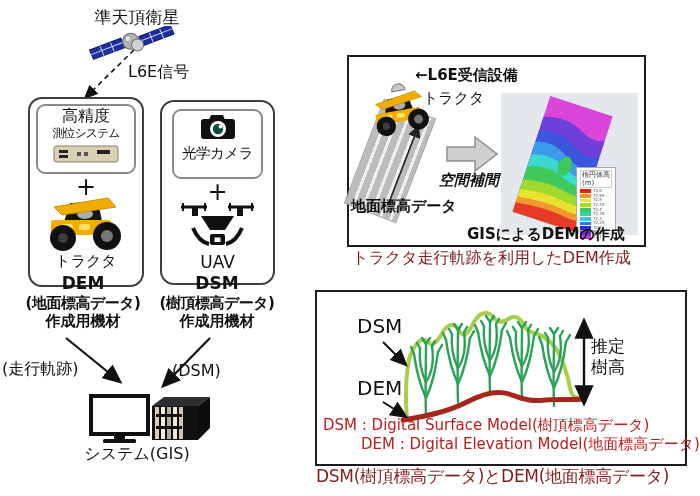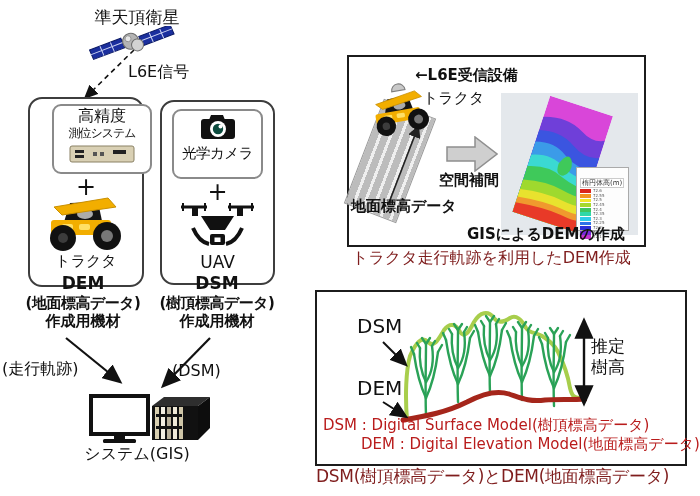--- a/index.html
+++ b/index.html
@@ -63,21 +63,21 @@
       <path d="M65,10.5 L67,20.5 M76,9 L78,19 M54,17 L88,11.5" stroke="#cdd4f2" stroke-width="1" fill="none"></path>
 
       <circle cx="45" cy="15" r="8" fill="#b4b4b4" stroke="#6e6e6e" stroke-width="1"></circle>
       <circle cx="51" cy="20" r="6" fill="#d2d2d2" stroke="#6e6e6e" stroke-width="1"></circle>
       <circle cx="43" cy="12" r="3" fill="#e6e6e6" stroke="#8a8a8a" stroke-width="0.8"></circle>
     </g>
   </svg>
   <div class="abs" style="left:128px;top:62px;font-size:16px;">L6E信号</div>
 
   <div class="outer-box" style="left:28px;top:97px;width:112px;height:186px;">
-    <div class="inner-box" style="left:22px;top:5px;width:96px;height:66px;">
+    <div class="inner-box" style="left:6px;top:5px;width:96px;height:66px;">
       <div style="font-size:16px;line-height:18px;margin-top:1px;">高精度</div>
       <div style="font-size:12px;line-height:17px;letter-spacing:-1px;">測位システム</div>
       <svg width="66" height="22" viewBox="0 0 66 22" style="margin-top:1px;">
         <rect x="1" y="3" width="64" height="16" rx="2" fill="#D9D0B4" stroke="#8a8164" stroke-width="1"></rect>
         <rect x="6" y="7" width="9" height="3" fill="#222"></rect>
         <rect x="6" y="12" width="9" height="3" fill="#222"></rect>
         <rect x="24" y="9" width="4" height="4" fill="#555"></rect>
         <rect x="31" y="9" width="4" height="4" fill="#555"></rect>
         <rect x="44" y="7" width="13" height="4" fill="#222"></rect>
       </svg>
@@ -182,21 +182,21 @@
         <path d="M-33,2 Q-14,-6 2,4 Q18,12 33,8 L33,62 L-33,62 Z" fill="#3BD9D2"></path>
         <path d="M-33,14 Q-12,6 4,14 Q20,20 33,18 L33,62 L-33,62 Z" fill="#3FC95A"></path>
         <path d="M-4,2 Q2,-14 8,-4 Q12,6 4,12 Q-4,14 -4,2 Z" fill="#3FC95A"></path>
         <path d="M-33,28 Q-10,22 8,26 Q22,29 33,27 L33,62 L-33,62 Z" fill="#9FD92E"></path>
         <path d="M-33,38 Q-8,33 10,36 Q24,38 33,36 L33,62 L-33,62 Z" fill="#E8E22E"></path>
         <path d="M-33,46 Q-6,42 12,44 Q26,46 33,44 L33,62 L-33,62 Z" fill="#F0992E"></path>
         <path d="M-33,52 Q-4,48 14,50 Q28,52 33,50 L33,62 L-33,62 Z" fill="#E83A28"></path>
       </g>
     </svg>
 
-    <div class="legend" style="left:227px;top:110px;width:53px;height:64px;">
+    <div class="legend" style="left:227px;top:110px;width:40px;height:64px;">
       <div class="lg-title">楕円体高(m)</div>
       <div id="legend-rows">
           <div class="lg-row">
             <span class="lg-swatch" style="background: rgb(218, 37, 29);"></span>
             <span class="lg-val">72.6</span>
           </div>
           <div class="lg-row">
             <span class="lg-swatch" style="background: rgb(242, 148, 34);"></span>
             <span class="lg-val">72.55</span>
           </div>
@@ -264,21 +264,21 @@
         <circle cx="61" cy="56" r="14" fill="#111"></circle>
         <circle cx="61" cy="56" r="6" fill="#777"></circle>
       </g>
     </svg>
     <div class="abs bold" style="left:66px;top:9px;font-size:15px;">←L6E受信設備</div>
     <div class="abs" style="left:74px;top:32px;font-size:15px;">トラクタ</div>
 
     <svg class="abs" style="left:97px;top:79px;" width="52" height="36" viewBox="0 0 52 36">
       <polygon points="1,11 29,11 29,1 51,18 29,35 29,25 1,25" fill="#cfcfcf" stroke="#8f8f8f" stroke-width="1.5"></polygon>
     </svg>
-    <div class="abs" style="left:90px;top:114px;font-size:15px;font-weight:600;">空間補間</div>
+    <div class="abs" style="left:90px;top:114px;font-size:15px;font-weight:600;font-style:italic;">空間補間</div>
     <div class="abs" style="left:2px;top:140px;font-size:15px;font-weight:600;">地面標高データ</div>
     <div class="abs" style="left:118px;top:168px;font-size:15px;font-weight:600;">GISによるDEMの作成</div>
   </div>
   <div class="caption" style="left:352px;top:248px;width:290px;font-size:16px;">トラクタ走行軌跡を利用したDEM作成</div>
 
   <div class="panel" style="left:315px;top:290px;width:368px;height:172px;">
 
     <svg class="abs" style="left:80px;top:4px;" width="190" height="128" viewBox="0 0 190 128">
       <defs>
         <g id="plant" stroke="#2AA257" stroke-width="2.4" fill="none" stroke-linecap="round">

